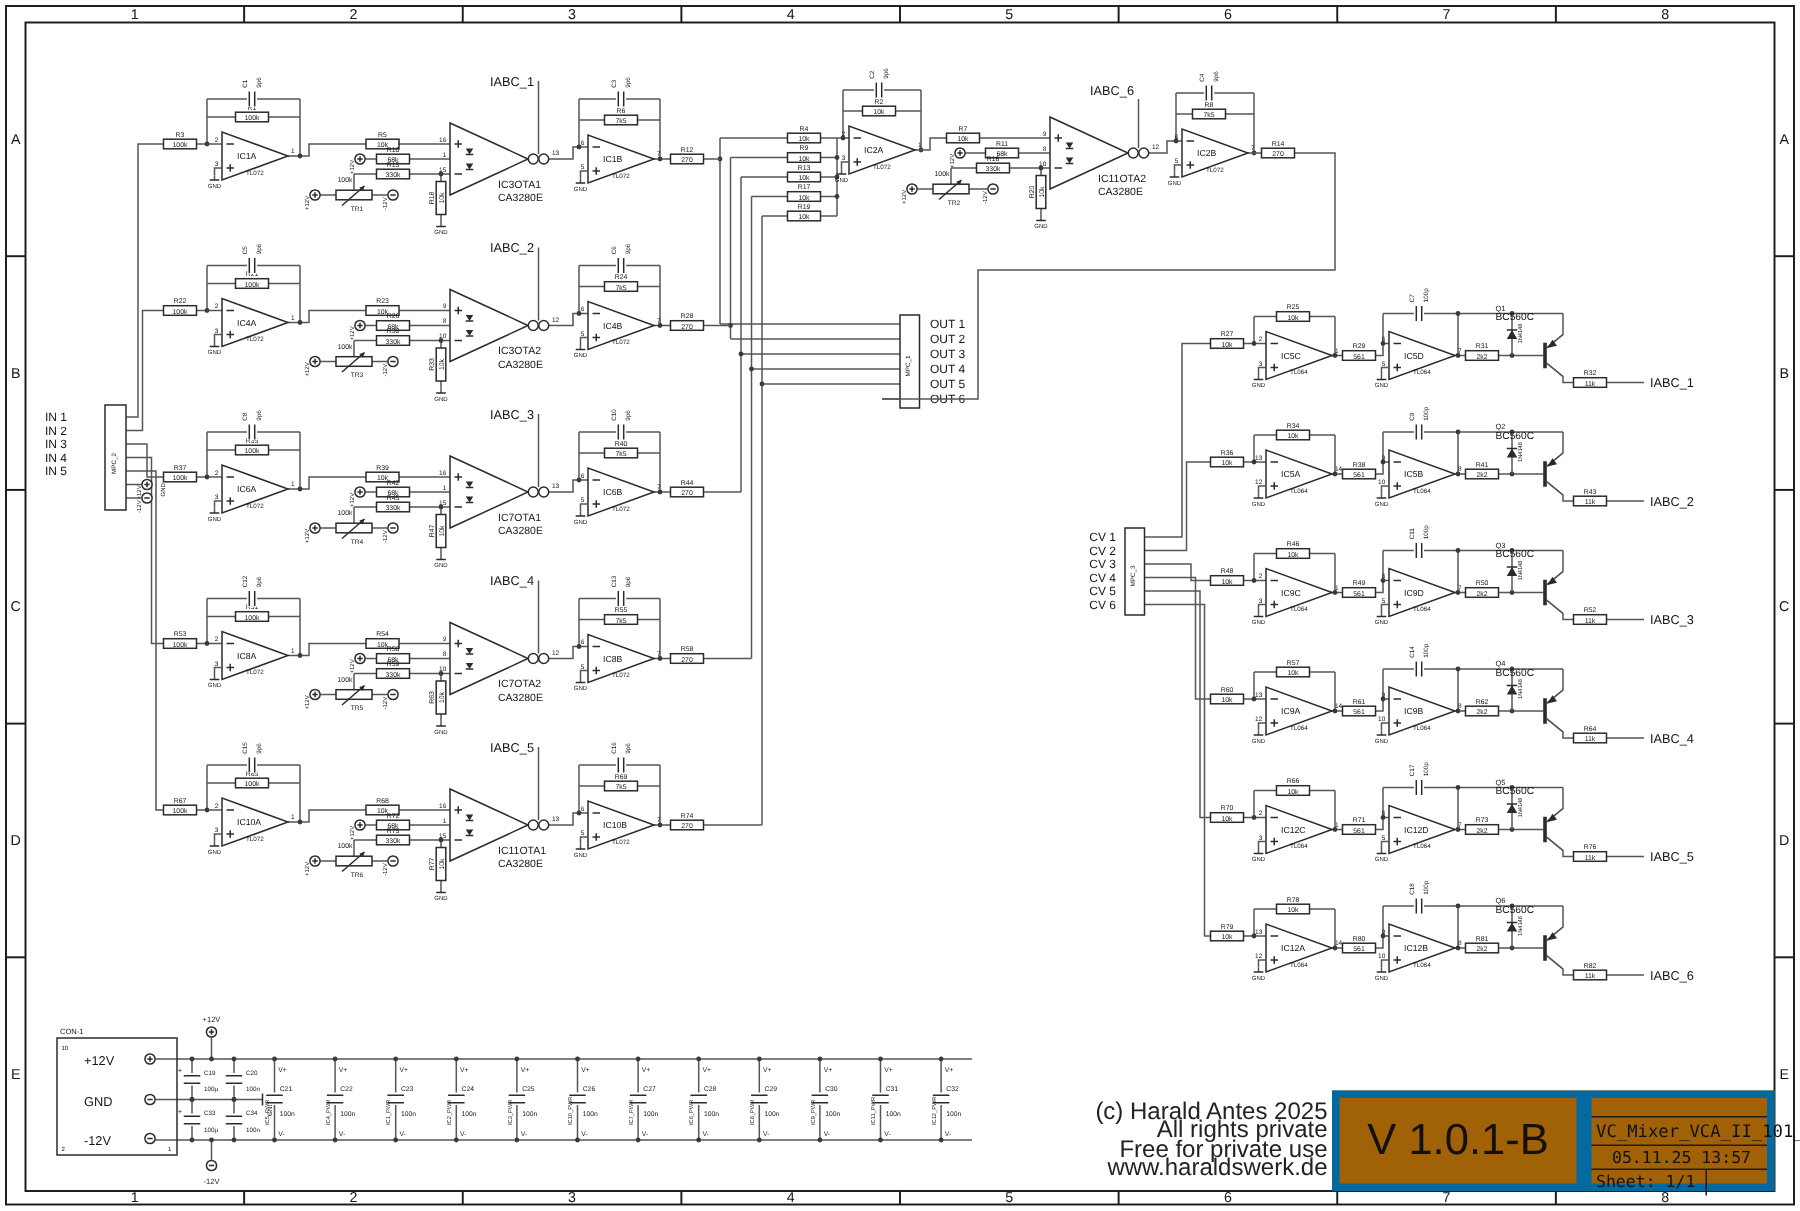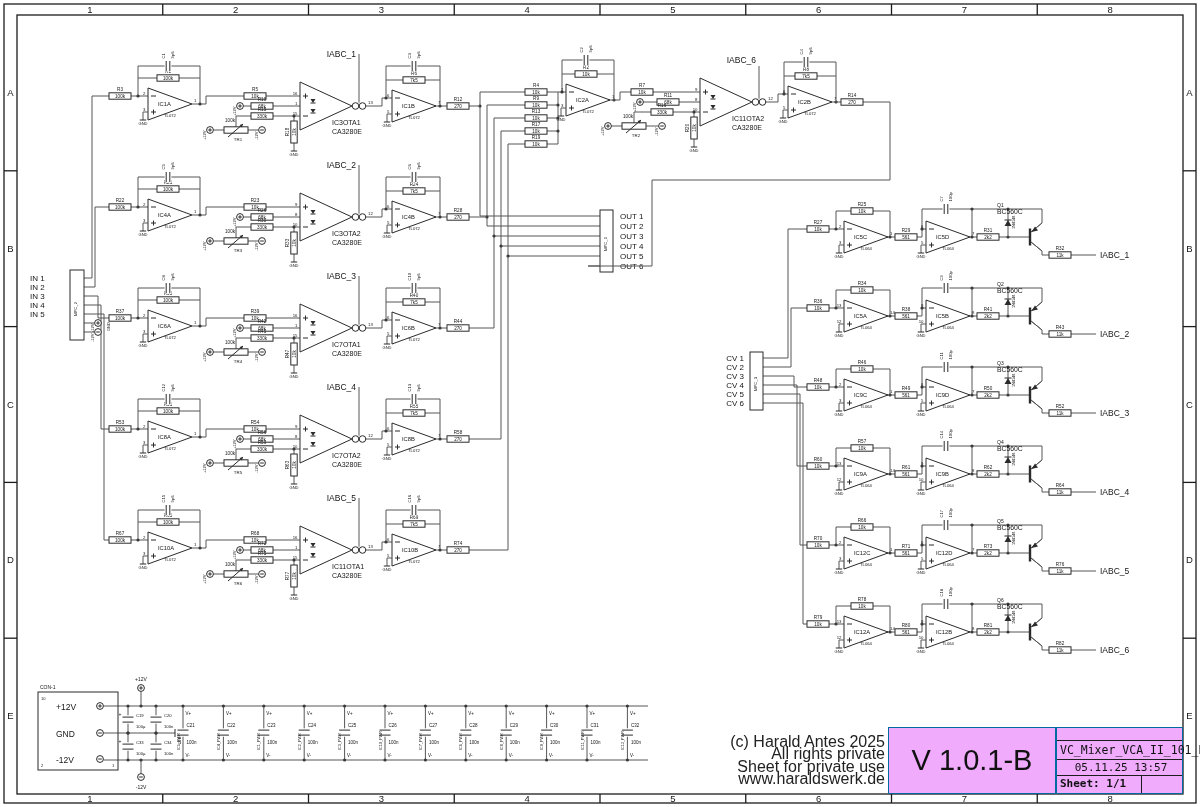--- a/index.html
+++ b/index.html
@@ -5,33 +5,33 @@
   html,body{margin:0;padding:0;background:#fff;}
   #sheet{position:relative;width:1200px;height:807px;background:#fff;overflow:hidden;
          font-family:"Liberation Sans",sans-serif;}
   svg text{font-family:"Liberation Sans",sans-serif;fill:#161616;}
   .w{fill:none;stroke:#565656;stroke-width:1;}
   .part{fill:none;stroke:#2b2b2b;stroke-width:1;}
   .pf{fill:#fff;stroke:#2b2b2b;stroke-width:1;}
   .blk{fill:#2b2b2b;stroke:none;}
   .dot{fill:#3a3a3a;stroke:none;}
   .frame{fill:none;stroke:#1c1c1c;stroke-width:1.3;}
-  .tb{position:absolute;border:1px solid #0369a1;box-sizing:border-box;background:#f0abfc;}
+  .tb{position:absolute;border:5px solid #0369a1;box-sizing:border-box;background:#a16207;}
   .mono{font-family:"DejaVu Sans Mono",monospace;}
   #copyright{position:absolute;left:650px;top:736px;width:235px;text-align:right;
              font-size:16px;line-height:12.4px;color:#222;}
   #versionbox{left:888px;top:727px;width:168px;height:67px;display:flex;
               align-items:center;justify-content:center;font-size:29px;color:#111;}
   #rightcol{left:1056px;top:727px;width:127px;height:67px;}
   #rightcol .row{border-bottom:1px solid #1d1d1d;box-sizing:border-box;white-space:nowrap;
                  padding-left:3px;color:#111;overflow:visible;}
   #row-empty{height:13px;border-bottom:1px solid #1d1d1d;}
   #row-doc{height:19px;font-size:11.5px;line-height:18px;}
   #row-date{height:16px;font-size:11px;line-height:15px;text-align:center;}
-  #row-sheet{height:17px;font-size:11px;line-height:16px;border-bottom:none !important;position:relative;font-weight:bold;}
+  #row-sheet{height:17px;font-size:11px;line-height:16px;border-bottom:none !important;position:relative;}
   #sheet-div{position:absolute;right:0;top:0;width:40px;height:100%;border-left:1px solid #1d1d1d;}
 </style>
 </head>
 <body>
 
 <div id="sheet">
   <svg id="cv" width="1200" height="807" viewBox="0 0 1200 807">
       <g>
         <rect x="4" y="4" width="1192" height="799" class="frame"></rect>
         <rect x="17" y="15" width="1166" height="779" class="frame"></rect>
@@ -2018,21 +2018,21 @@
         <text x="630.9" y="744" font-size="4.5" text-anchor="start">100n</text>
         <text x="623.9" y="750" font-size="3.8" text-anchor="start" transform="rotate(-90 623.9 750)">IC12_PWR</text>
         <circle cx="627.4" cy="706" r="1.6" class="dot"></circle>
         <circle cx="627.4" cy="760" r="1.6" class="dot"></circle>
       </g>
     </svg>
 
   <div id="copyright">
     <div>(c) Harald Antes 2025</div>
     <div>All rights private</div>
-    <div>Sheet for private use</div>
+    <div>Free for private use</div>
     <div>www.haraldswerk.de</div>
   </div>
 
   <div id="versionbox" class="tb">V 1.0.1-B</div>
 
   <div id="rightcol" class="tb">
     <div id="row-empty" class="row"></div>
     <div id="row-doc" class="row mono">VC_Mixer_VCA_II_101_B</div>
     <div id="row-date" class="row mono">05.11.25 13:57</div>
     <div id="row-sheet" class="row mono">

